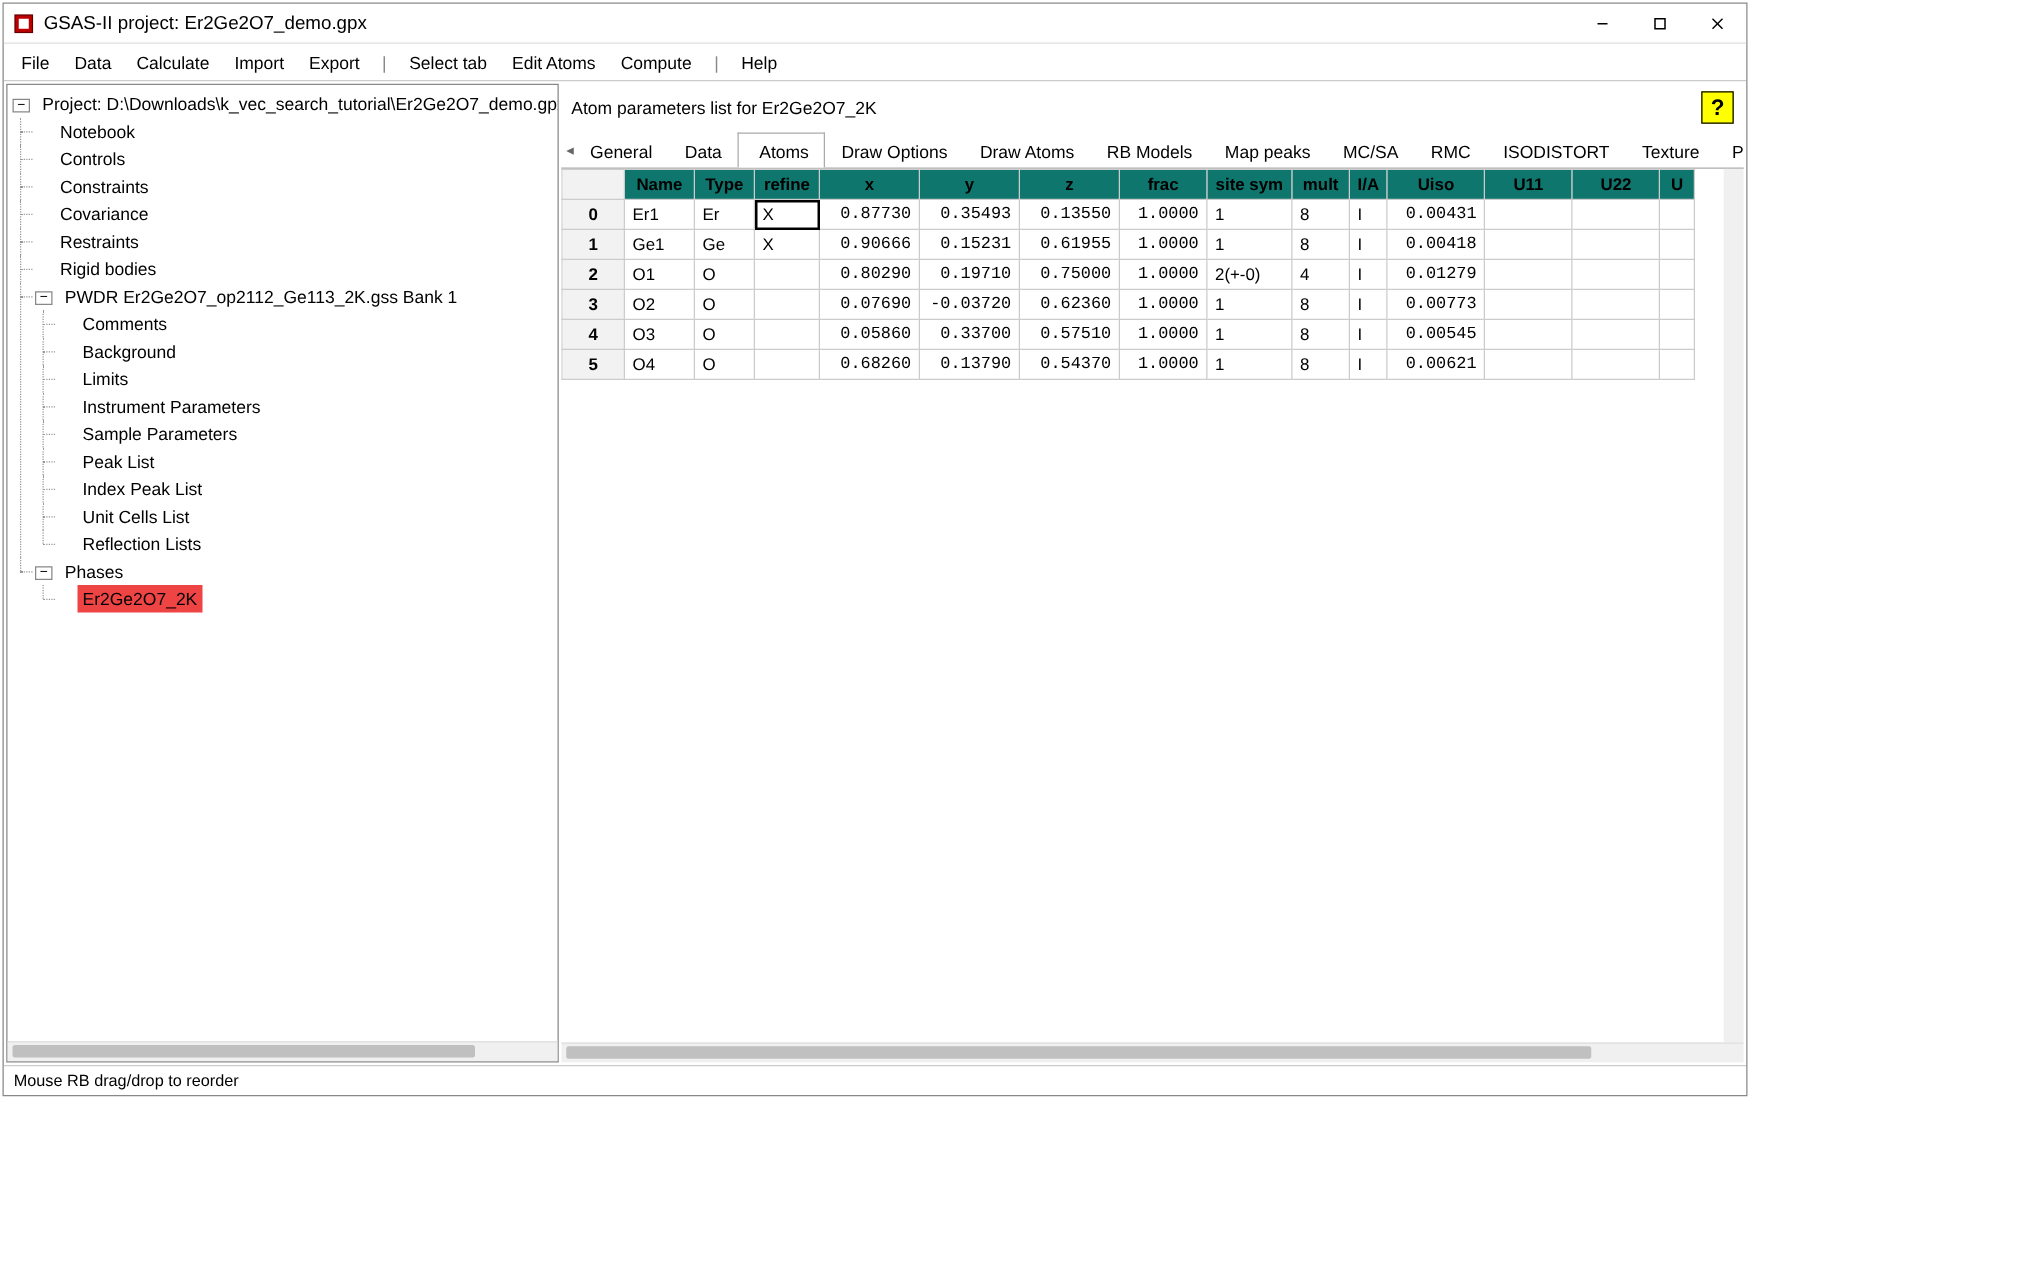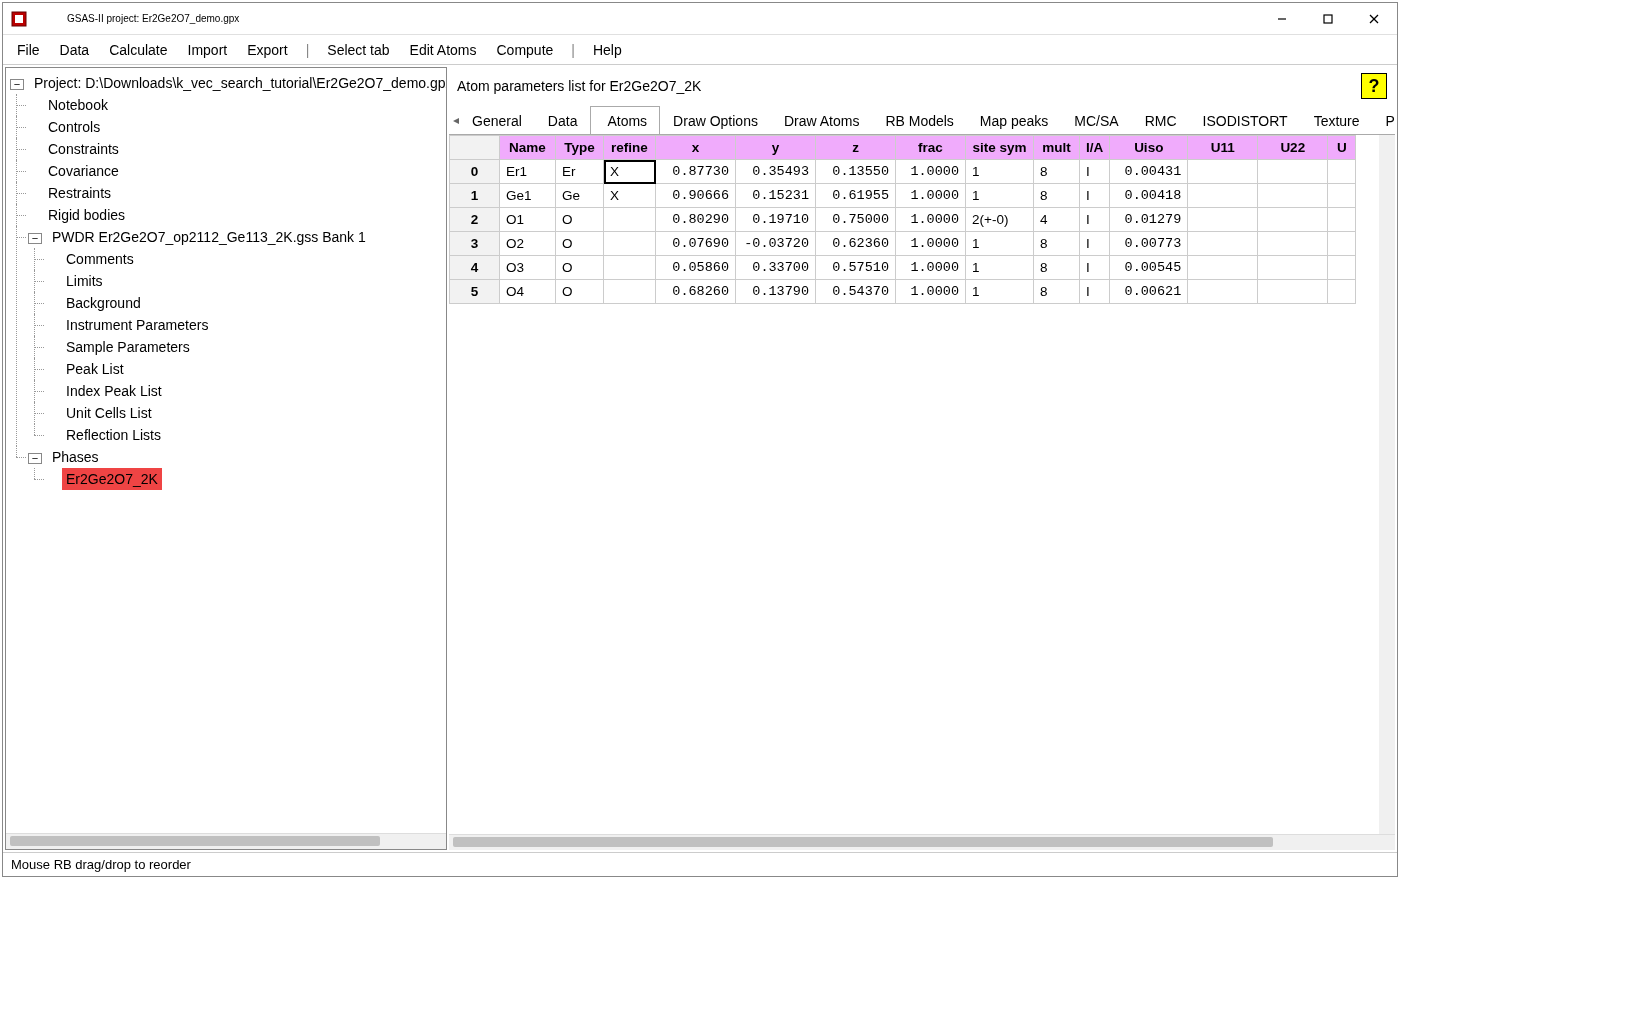--- a/index.html
+++ b/index.html
@@ -1,20 +1,20 @@
 <!DOCTYPE html>
 <html><head>
 <meta charset="utf-8">
 <style>
   * { box-sizing: border-box; }
   html, body { margin: 0; padding: 0; height: 100%; font-family: "Segoe UI", Tahoma, sans-serif; font-size: 13px; color: #000; background: #fff; }
   .window { width: 1396px; height: 875px; border: 1px solid #888; background: #fff; display: flex; flex-direction: column; overflow: hidden; margin: 2px; }
   .titlebar { height: 32px; display: flex; align-items: center; padding: 0 0 0 8px; background: #fff; border-bottom: 1px solid #e0e0e0; }
   .titlebar .app-icon { width: 16px; height: 16px; margin-right: 8px; display:flex; align-items:center; justify-content:center; }
-  .titlebar .title { flex: 1; font-size: 10px; margin-left: 32px; }
+  .titlebar .title { flex: 1; font-size: 15px; }
   .titlebar .win-controls { display: flex; }
   .titlebar .win-btn { width: 46px; height: 32px; display:flex; align-items:center; justify-content:center; font-size: 14px; }
 
   .menubar { height: 30px; display:flex; align-items:center; padding: 0 4px; border-bottom: 1px solid #ccc; font-size: 14px; }
   .menubar .menu-item { padding: 4px 10px; cursor: default; }
   .menubar .divider { padding: 0 8px; color: #888; }
 
   .content { flex: 1; display:flex; min-height:0; }
 
   .left-panel { width: 442px; border: 1px solid #888; margin: 2px; position: relative; overflow: hidden; background:#fff; display:flex; flex-direction:column;}
@@ -41,21 +41,21 @@
   .tabs { display:flex; align-items:center; border-bottom:1px solid #aaa; padding: 0 4px; font-size:14px; white-space:nowrap; overflow:hidden; }
   .tab { padding: 6px 12px; border: 1px solid transparent; border-bottom:none; cursor:default; position:relative; top:1px;}
   .tab.active { border-color:#aaa; background:#fff;padding-left:16px; }
   .tab.active::after { content:""; position:absolute; left:0; right:0; bottom:-1px; height:1px; background:#fff;}
   .tab-scroll-btn { width:20px; font-size:12px; text-align:center; padding:4px 0; color:#666;}
 
   .grid-wrap { overflow:hidden; flex:1; display:flex; flex-direction:column; min-height:0;}
   .grid-scroll { overflow:auto; }
   table.grid { border-collapse: collapse; font-size:13.5px; }
   table.grid th, table.grid td { border:1px solid #ccc; padding: 2px 6px; height:24px; }
-  table.grid th { background:#f0abfc; font-weight:bold; text-align:center; }
+  table.grid th { background:#0f766e; font-weight:bold; text-align:center; }
   table.grid .rowhead { background:#f2f2f2; font-weight:bold; text-align:center; width:50px; }
   table.grid .corner { background:#f2f2f2; width:50px; }
   table.grid td.num { text-align:right;font-family:Liberation Mono, monospace; }
   table.grid td.txt { text-align:left; }
   .cell-selected { outline:2px solid #000; outline-offset:-2px; }
 
   .col-name  { width:56px;}
   .col-type  { width:48px;}
   .col-refine{ width:52px;}
   .col-x     { width:80px;}
@@ -136,22 +136,22 @@
               <li><span class="spacer"></span><span class="node">Controls</span></li>
               <li><span class="spacer"></span><span class="node">Constraints</span></li>
               <li><span class="spacer"></span><span class="node">Covariance</span></li>
               <li><span class="spacer"></span><span class="node">Restraints</span></li>
               <li><span class="spacer"></span><span class="node">Rigid bodies</span></li>
               <li>
                 <span class="toggler">−</span>
                 <span class="node">PWDR Er2Ge2O7_op2112_Ge113_2K.gss Bank 1</span>
                 <ul>
                   <li><span class="spacer"></span><span class="node">Comments</span></li>
+                  <li><span class="spacer"></span><span class="node">Background</span></li>
                   <li><span class="spacer"></span><span class="node">Limits</span></li>
-                  <li><span class="spacer"></span><span class="node">Background</span></li>
                   <li><span class="spacer"></span><span class="node">Instrument Parameters</span></li>
                   <li><span class="spacer"></span><span class="node">Sample Parameters</span></li>
                   <li><span class="spacer"></span><span class="node">Peak List</span></li>
                   <li><span class="spacer"></span><span class="node">Index Peak List</span></li>
                   <li><span class="spacer"></span><span class="node">Unit Cells List</span></li>
                   <li><span class="spacer"></span><span class="node">Reflection Lists</span></li>
                 </ul>
               </li>
               <li>
                 <span class="toggler">−</span>

